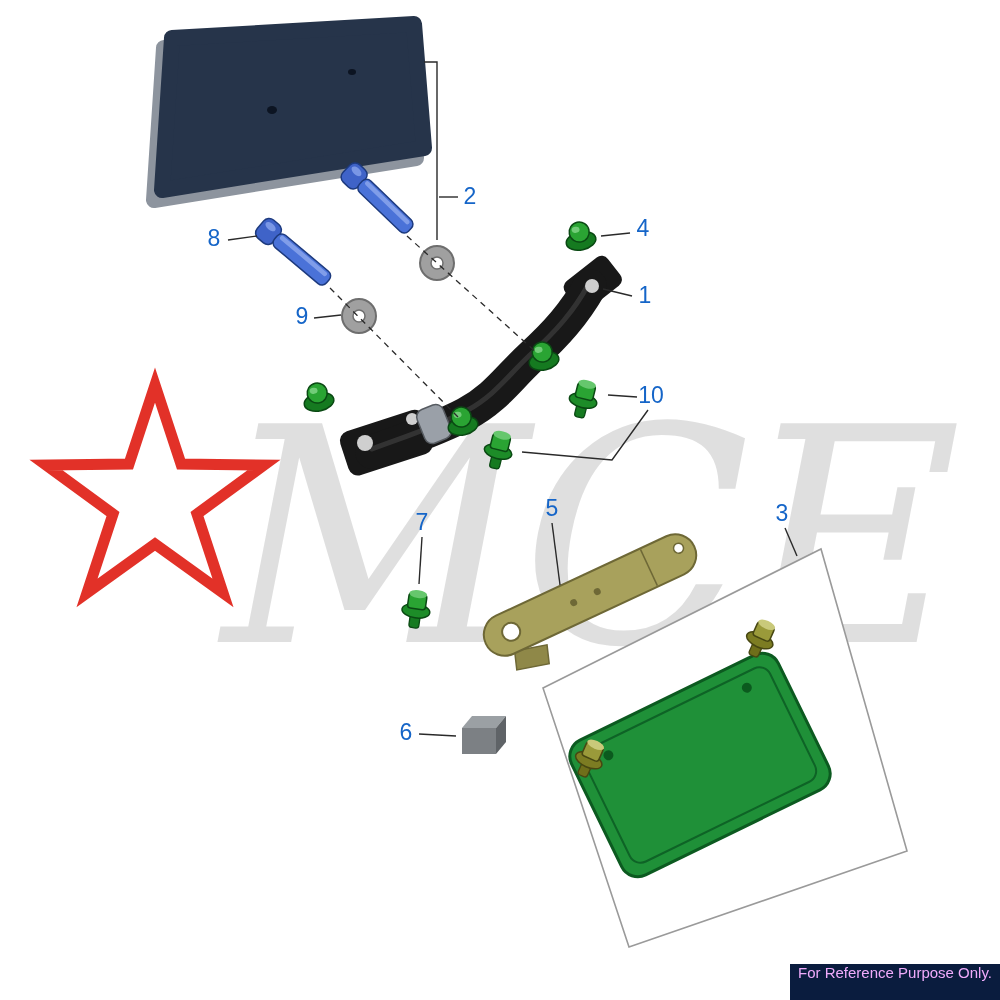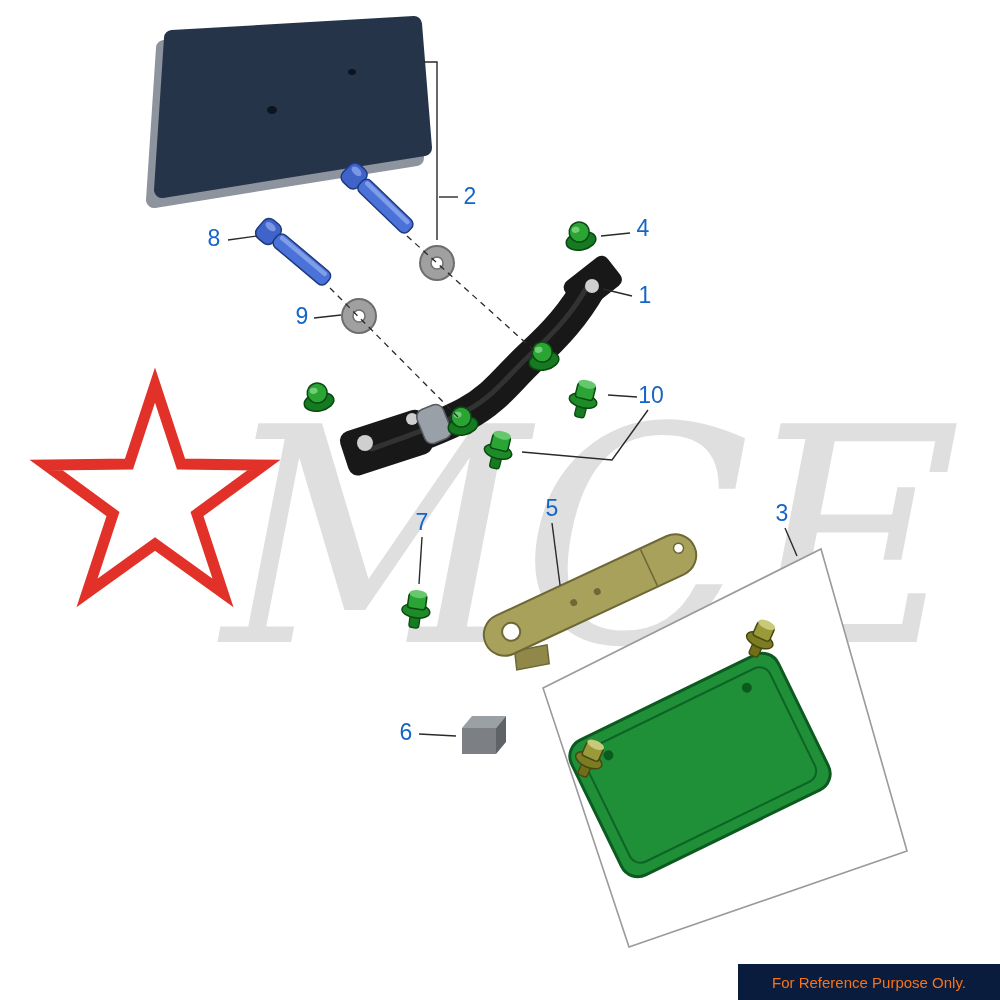--- a/index.html
+++ b/index.html
@@ -3,22 +3,22 @@
 <meta charset="utf-8">
 <style>
   html,body{margin:0;padding:0;background:#fff;}
   body{width:1000px;height:1000px;overflow:hidden;font-family:"Liberation Sans",sans-serif;}
   .canvas{position:relative;width:1000px;height:1000px;background:#fff;}
   svg{display:block;}
   .lbl{font-size:23px;fill:#1565c8;font-family:"Liberation Sans",sans-serif;}
   .leader{stroke:#2a2a2a;stroke-width:1.4;fill:none;}
   .dashed{stroke:#2a2a2a;stroke-width:1.3;fill:none;stroke-dasharray:6 5;}
   .wm-text{font-family:"DejaVu Serif",serif;font-style:italic;font-size:300px;opacity:0.55;letter-spacing:-8px;}
-  .footer{position:absolute;right:0;bottom:0;width:262px;height:36px;background:#0a1c3e;color:#f97316;
-          display:flex;align-items:center;justify-content:center;font-size:15px;}
+  .footer{position:absolute;right:0;bottom:0;width:210px;height:36px;background:#0a1c3e;color:#f0abfc;
+          display:flex;justify-content:center;font-size:15px;}
 </style>
 </head>
 <body>
 
 <div class="canvas">
 <svg width="1000" height="1000" viewBox="0 0 1000 1000">
 
   <defs>
     <g id="nut-green">
       <ellipse cx="0" cy="5" rx="15" ry="9" fill="#157a20" stroke="#0a4913" stroke-width="1.5"></ellipse>

